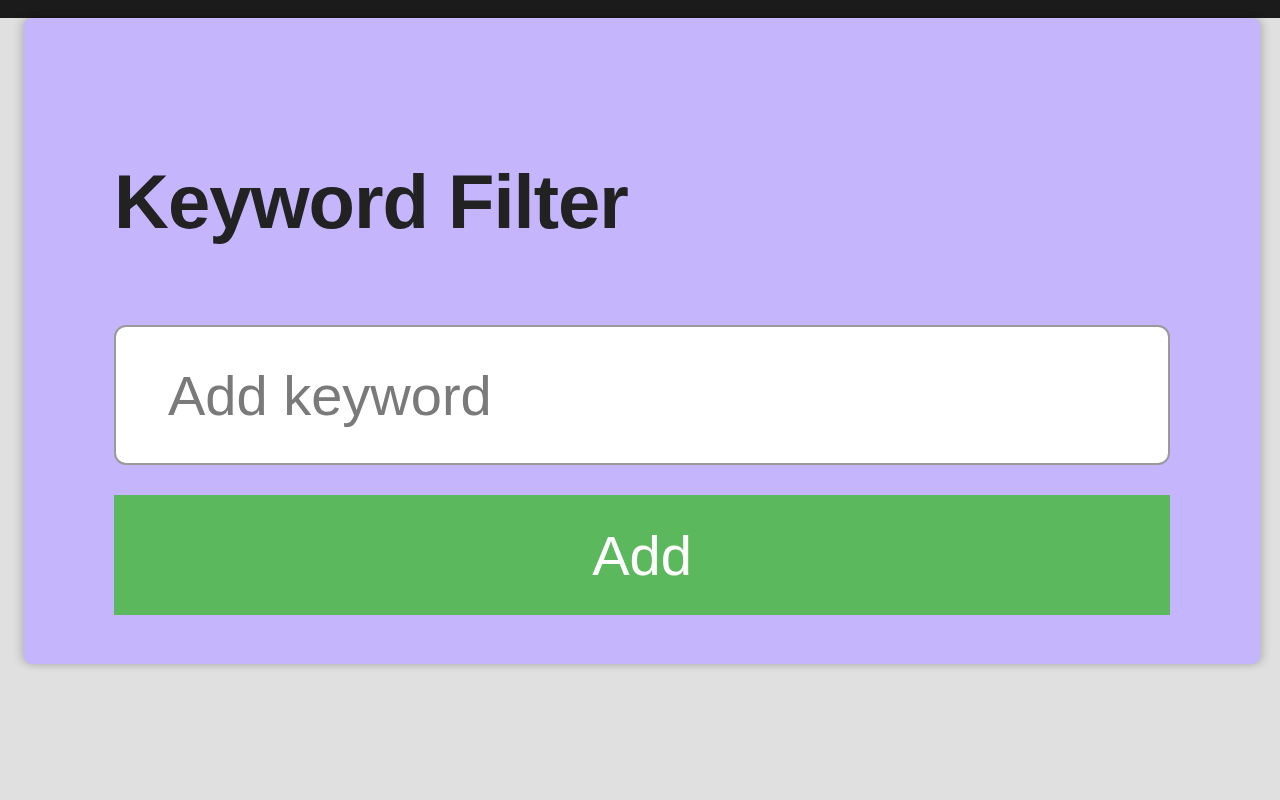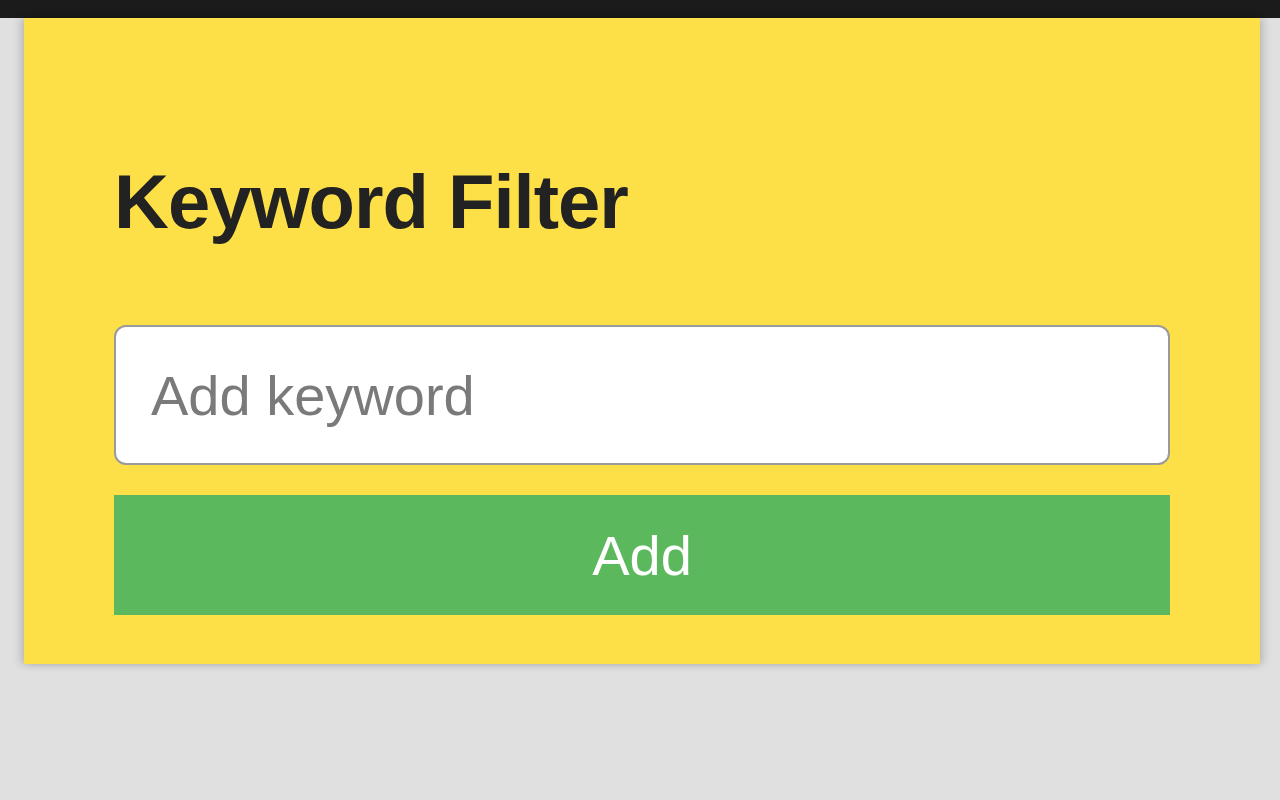--- a/index.html
+++ b/index.html
@@ -18,39 +18,40 @@
       width: 100%;
       height: 18px;
       background: #1b1b1b;
     }
     .panel {
       position: absolute;
       left: 24px;
       top: 18px;
       width: 1236px;
       height: 646px;
-      background: #fde047;
+      background: #c4b5fd;
       box-shadow: -4px 0 8px rgba(0,0,0,0.15), 4px 0 8px rgba(0,0,0,0.15);
       padding: 140px 90px 0 90px;
+      border-radius: 8px;
     }
     .panel-title {
       font-size: 76px;
       font-weight: 700;
       color: #222222;
       letter-spacing: -1px;
       margin-bottom: 80px;
     }
     .keyword-input {
       width: 100%;
       height: 140px;
       border: 2px solid #9a9a9a;
       border-radius: 12px;
       font-size: 56px;
       font-weight: 400;
-      padding: 0 35px;
+      padding: 0 52px;
       color: #333;
       outline: none;
       margin-bottom: 30px;
     }
     .keyword-input::placeholder {
       color: #7a7a7a;
     }
     .btn {
       display: flex;
       align-items: center;

